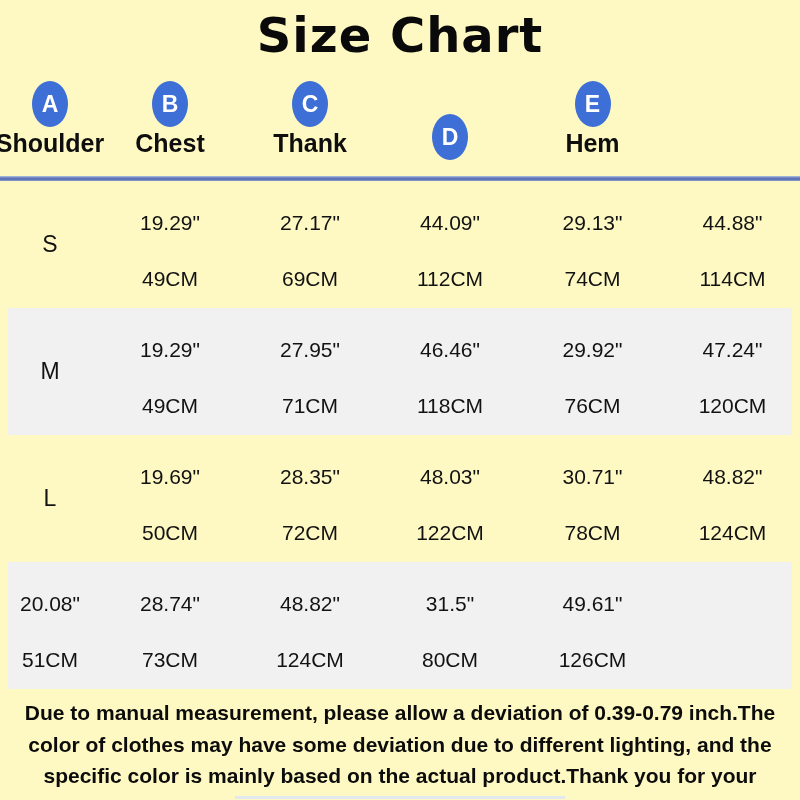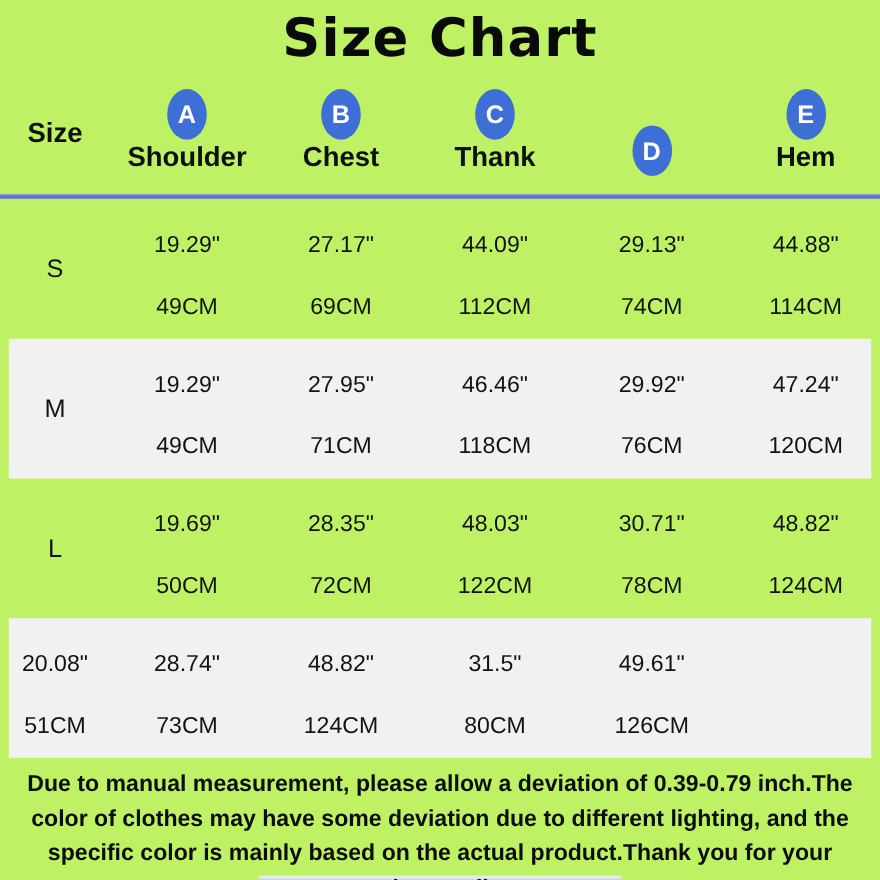--- a/index.html
+++ b/index.html
@@ -7,21 +7,21 @@
     --row-alt:#F1F1F1;
     --div-dark:#5F77B6;
     --div-light:#B3C5E8;
     --ink:#161616;
   }
   *{box-sizing:border-box;}
   html,body{margin:0;padding:0;background:#fff;}
   body{font-family:"Liberation Sans","DejaVu Sans",sans-serif;color:var(--ink);}
   .page{
     width:800px;height:800px;position:relative;overflow:hidden;
-    background:#bef264;margin:0 auto;
+    background:#fef9c3;margin:0 auto;
   }
   .title{
     margin:8px 0 0;text-align:center;
     font-family:"DejaVu Sans","Liberation Sans",sans-serif;
     font-size:48px;line-height:1.15;font-weight:800;letter-spacing:1px;color:#0a0a0a;
   }
   .grid{
     display:grid;
     grid-template-columns:100px 140px 140px 140px 145px 135px;
   }
@@ -64,21 +64,20 @@
     width:330px;height:3px;background:#E3E7F0;
   }
 </style>
 </head>
 <body>
 
 <div class="page">
   <h1 class="title">Size Chart</h1>
 
   <div class="grid header-grid">
-    <div class="size-header">Size</div>
 
   <div class="col-head">
         <div class="badge">
           <span>A</span>
         </div>
         <div class="col-label">Shoulder</div>
       </div>
       <div class="col-head">
         <div class="badge">
           <span>B</span>

